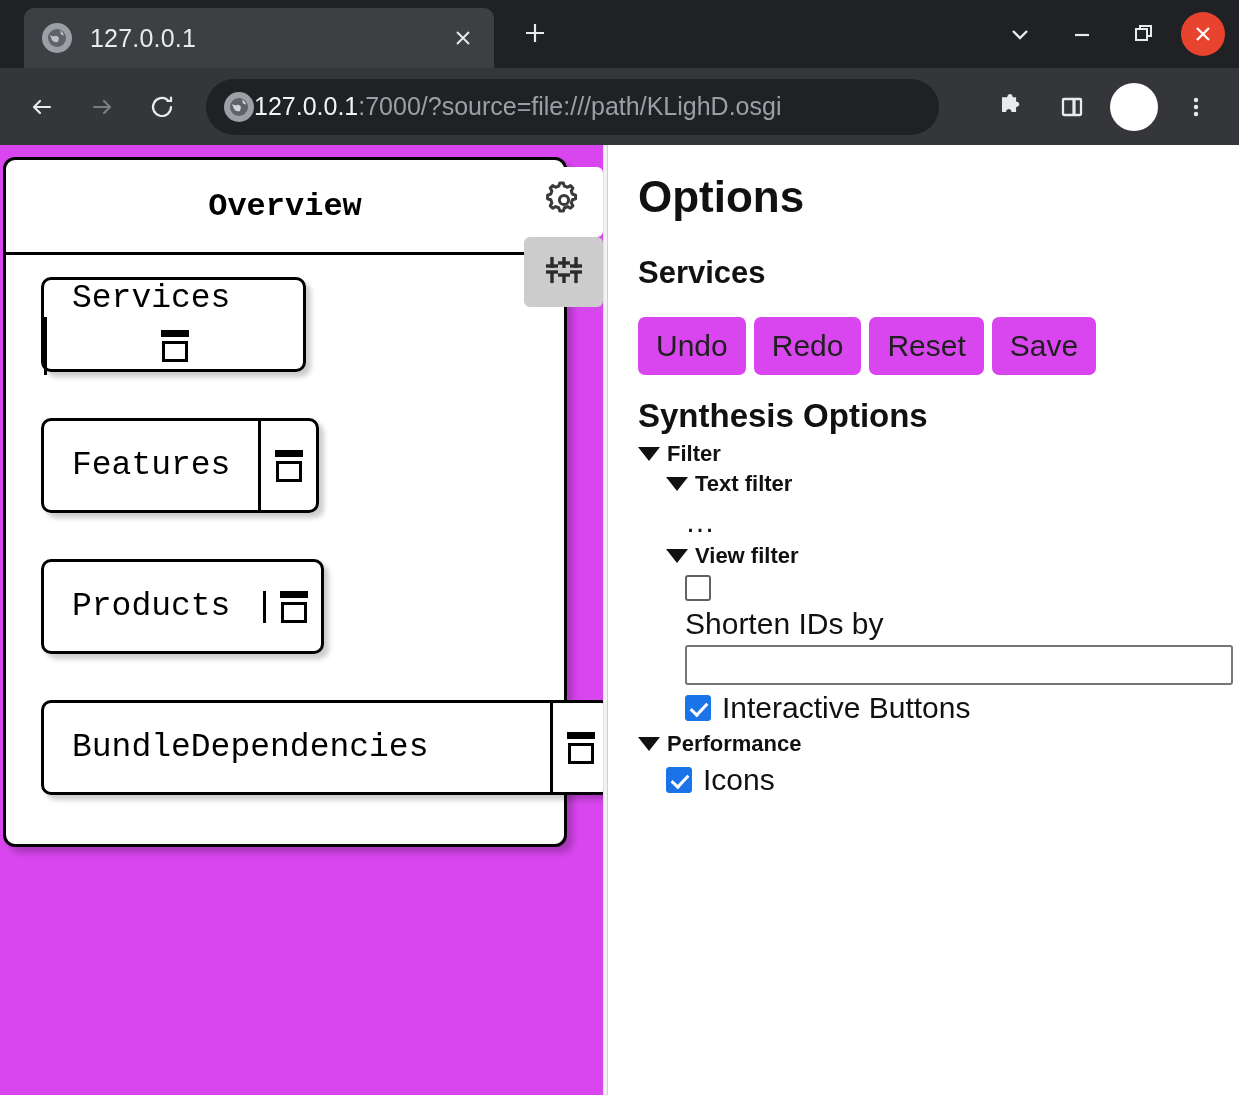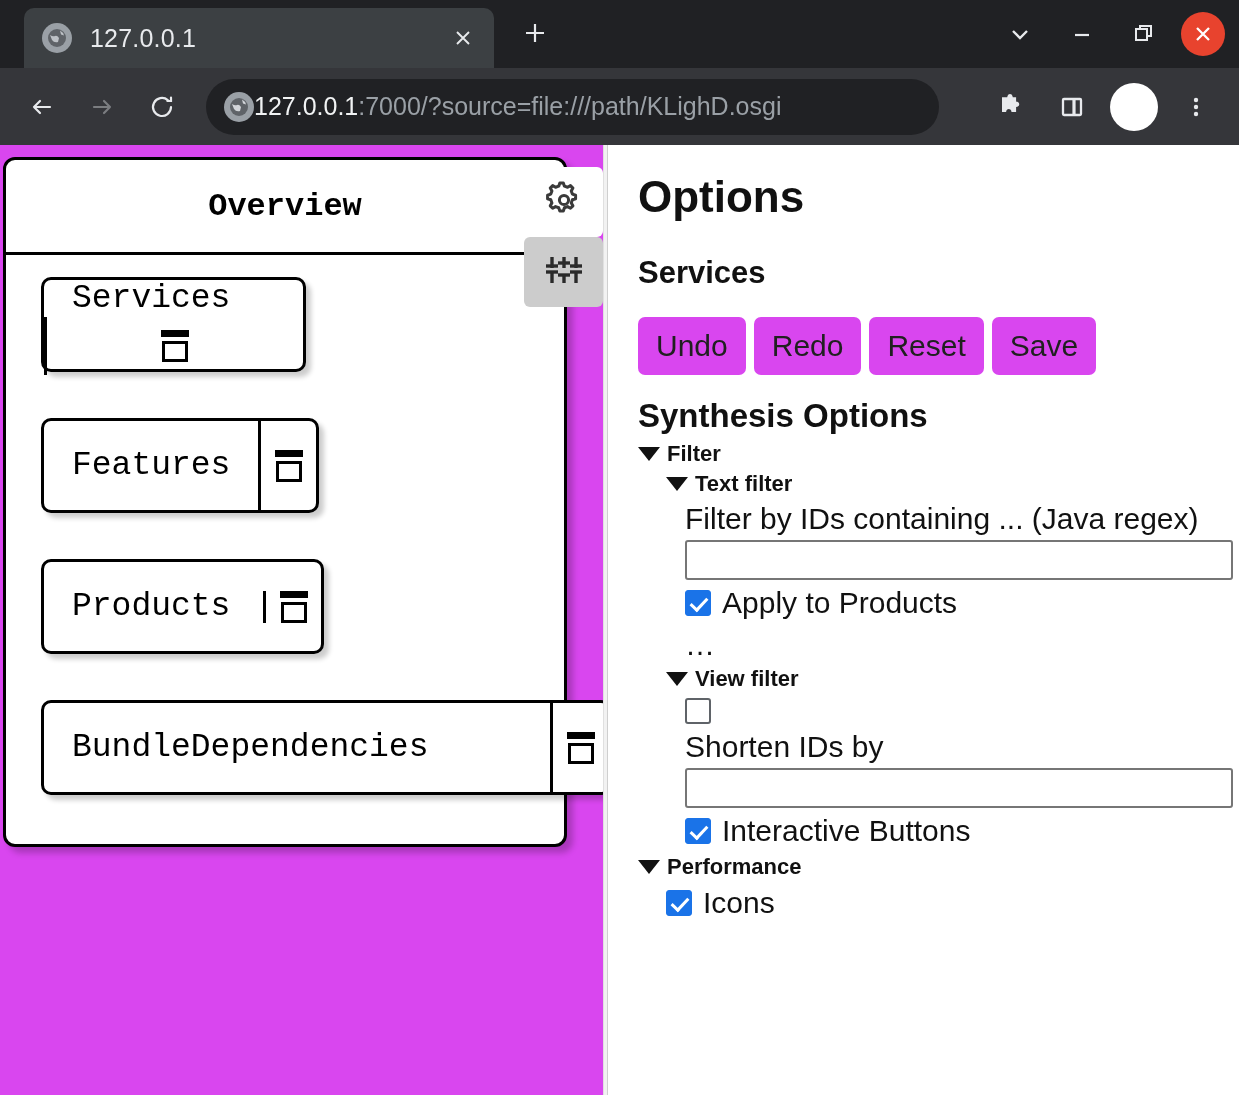--- a/index.html
+++ b/index.html
@@ -413,28 +413,20 @@
         <div class="tree-row lvl1">
           <span class="caret"></span>
           <span>Filter</span>
         </div>
 
         <div class="tree-row lvl2">
           <span class="caret"></span>
           <span>Text filter</span>
         </div>
 
-        <div class="leaf">
-          <div class="leaf-label">Filter by IDs containing ... (Java regex)</div>
-          <input class="text-input" type="text" placeholder="" style="">
-          <div class="check-row">
-            <span class="cbox on"></span>
-            <span class="check-label">Apply to Products</span>
-          </div>
-        </div>
 
         <div class="ellipsis">…</div>
 
         <div class="tree-row lvl2">
           <span class="caret"></span>
           <span>View filter</span>
         </div>
 
         <div class="leaf">
           <div class="check-row">

